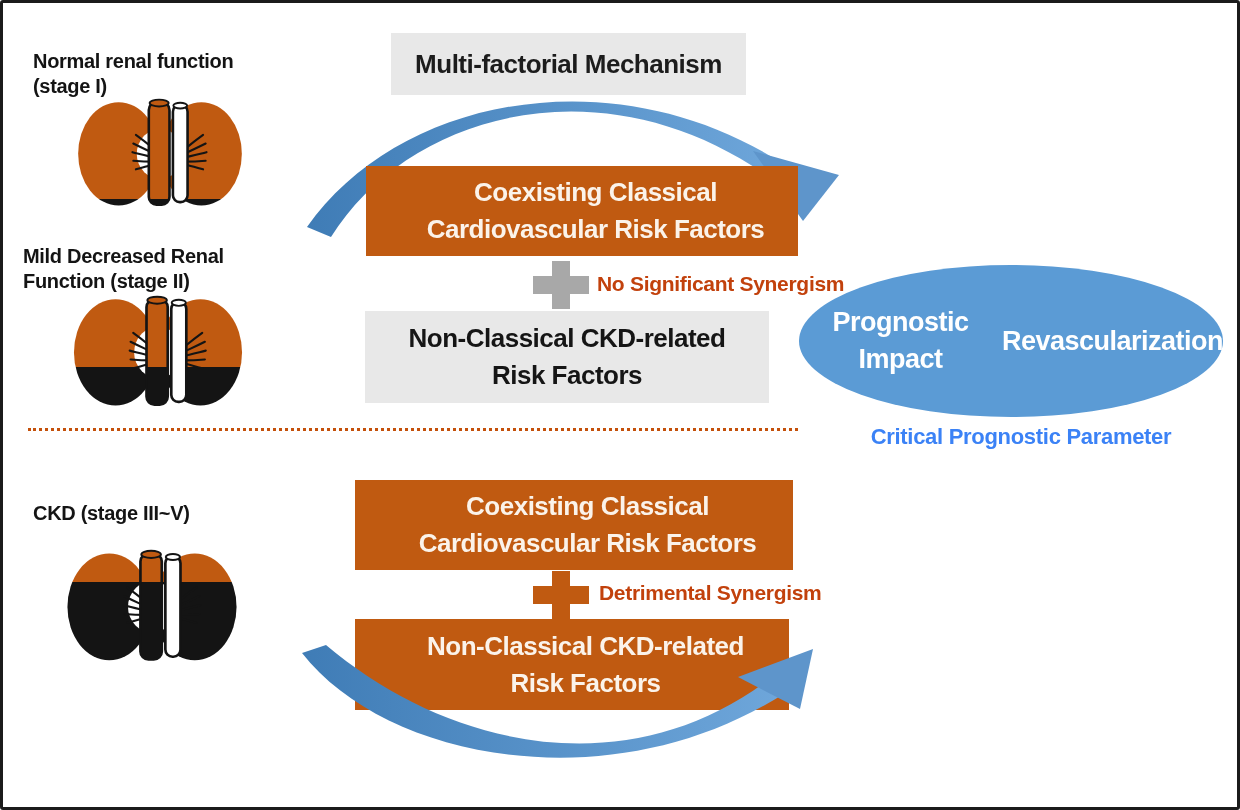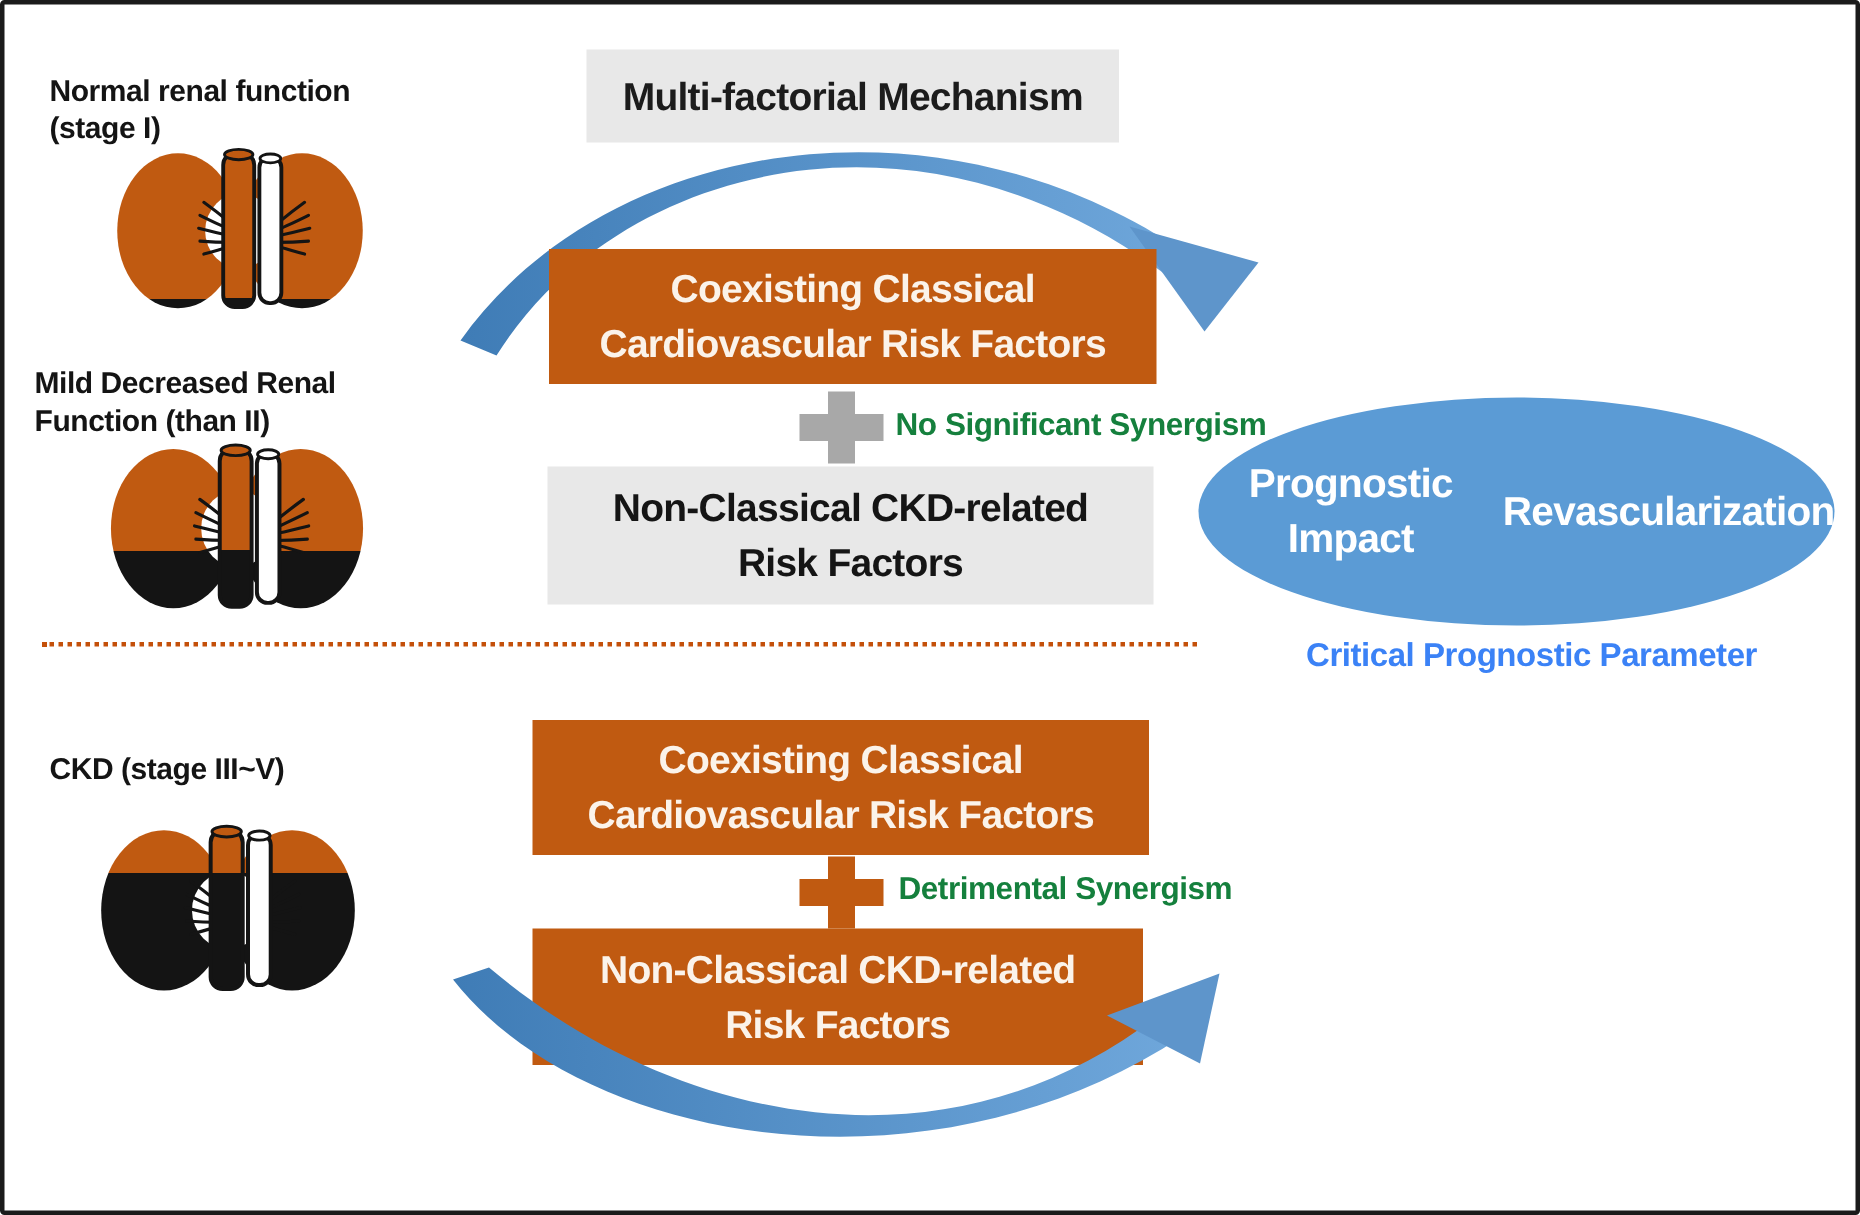--- a/index.html
+++ b/index.html
@@ -39,42 +39,42 @@
   .hdr{
     left:388px;top:20px;width:355px;height:62px;background:var(--gray-box,#E8E8E8);
     display:flex;align-items:center;justify-content:center;
     font-size:26px;font-weight:700;letter-spacing:-0.5px;color:#1c1c1c;margin-top:10px;
   }
 
   
   .obox{
     background:var(--orange,#C05A11);color:#FBF3EA;
     display:flex;flex-direction:column;align-items:center;justify-content:center;
-    font-size:26px;line-height:37px;font-weight:700;letter-spacing:-0.5px;text-align:center;
+    font-size:26px;line-height:37px;font-weight:700;letter-spacing:-0.5px;text-align:center;padding-left:27px;
   }
   .gbox{
     background:var(--gray-box,#E8E8E8);color:#151515;
     display:flex;flex-direction:column;align-items:center;justify-content:center;
     font-size:26px;line-height:37px;font-weight:700;letter-spacing:-0.5px;text-align:center;
   }
   .obox1{left:363px;top:163px;width:405px;height:90px;}
   .gbox2{left:362px;top:308px;width:404px;height:92px;}
   .obox2{left:352px;top:477px;width:411px;height:90px;}
   .obox3{left:352px;top:616px;width:407px;height:91px;}
 
   
   .plus{width:56px;height:48px;}
   .plus .h{position:absolute;left:0;right:0;top:50%;margin-top:-9px;height:18px;}
   .plus .v{position:absolute;top:0;bottom:0;left:50%;margin-left:-9px;width:18px;}
   .plus-gray{left:530px;top:258px;}
   .plus-gray .h,.plus-gray .v{background:var(--gray-plus,#A8A8A8);}
   .plus-orange{left:530px;top:568px;}
   .plus-orange .h,.plus-orange .v{background:var(--orange,#C05A11);}
 
-  .syn-label{font-size:21px;font-weight:700;color:#15803d;letter-spacing:-0.3px;white-space:nowrap;}
+  .syn-label{font-size:21px;font-weight:700;color:#c2410c;letter-spacing:-0.3px;white-space:nowrap;}
   .syn-top{left:594px;top:269px;}
   .syn-bot{left:596px;top:578px;}
 
   
   .ellipse{
     left:796px;top:262px;width:424px;height:152px;border-radius:50%;
     background:var(--blue-ellipse,#5B9BD5);color:#ffffff;
     display:flex;flex-direction:row;align-items:center;justify-content:center;
     font-size:27px;line-height:37px;font-weight:700;letter-spacing:-0.5px;text-align:center;
   }
@@ -129,21 +129,21 @@
       <path class="lash" d="M153,74 C141,75 134,75 128,75"></path>
     <path class="lash" d="M150,84 C139,81 133,79 128,78"></path>
     <rect x="87" y="6" width="24" height="119" rx="9" fill="url(#kgrad0)" class="tube-outline"></rect>
     <rect x="115" y="9" width="17" height="113" rx="8" fill="#ffffff" class="tube-outline"></rect>
     <ellipse cx="99" cy="7" rx="11" ry="4" class="cap cap-orange"></ellipse>
     <ellipse cx="123.5" cy="10" rx="8" ry="3.4" class="cap cap-white"></ellipse>
   </svg>
 
   <div class="abs stage-label lbl1">
     <div>Mild Decreased Renal</div>
-    <div>Function (than II)</div>
+    <div>Function (stage II)</div>
   </div>
   <svg class="abs kidneys k1" viewBox="0 0 200 130">
     <defs>
       <linearGradient id="kgrad1" x1="0" y1="0" x2="0" y2="1">
         <stop offset="0" class="st-orange"></stop>
         <stop class="st-orange" offset="0.64"></stop>
         <stop class="st-black" offset="0.64"></stop>
         <stop offset="1" class="st-black"></stop>
       </linearGradient>
       <mask id="kmaskL1">

